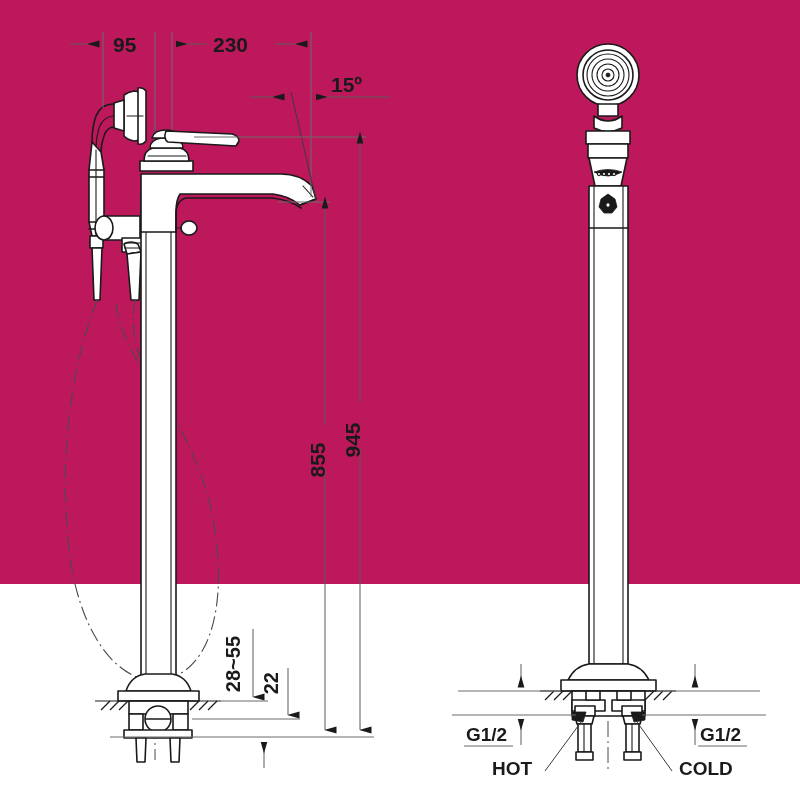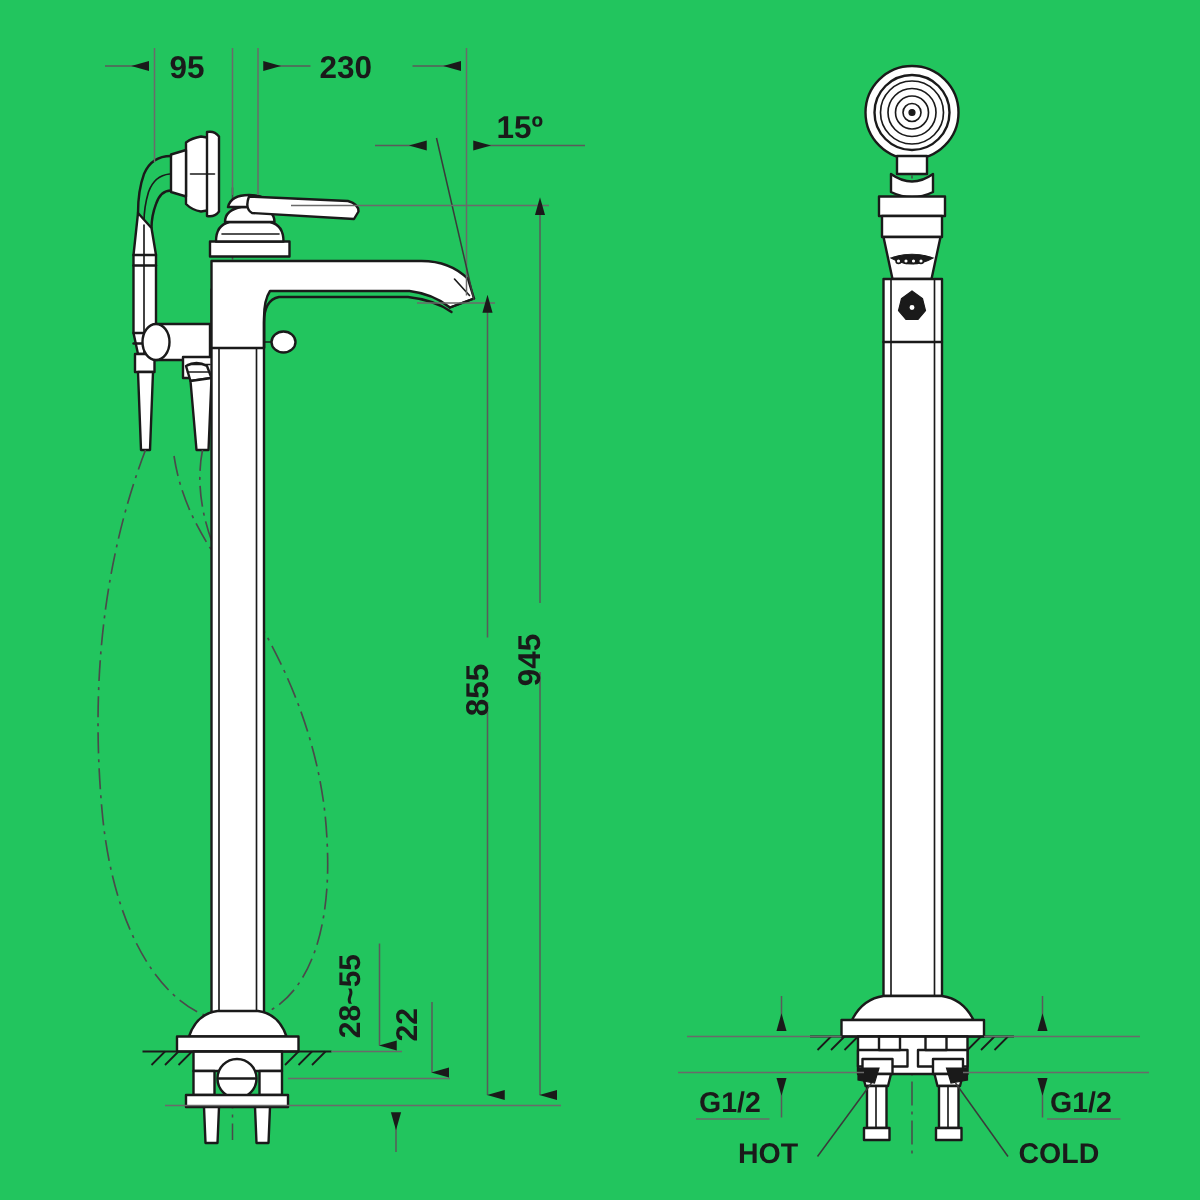--- a/index.html
+++ b/index.html
@@ -10,22 +10,22 @@
   }
   body {
     width: 800px;
     height: 800px;
     font-family: "Liberation Sans", sans-serif;
     overflow: hidden;
   }
   #drawing-root {
     position: relative;
     width: 800px;
-    height: 800px;
-    background: #22c55e;
+    height: 584px;
+    background: #be185d;
   }
   svg.drawing {
     position: absolute;
     left: 0;
     top: 0;
     width: 800px;
     height: 800px;
     display: block;
   }
   .dim-text {

